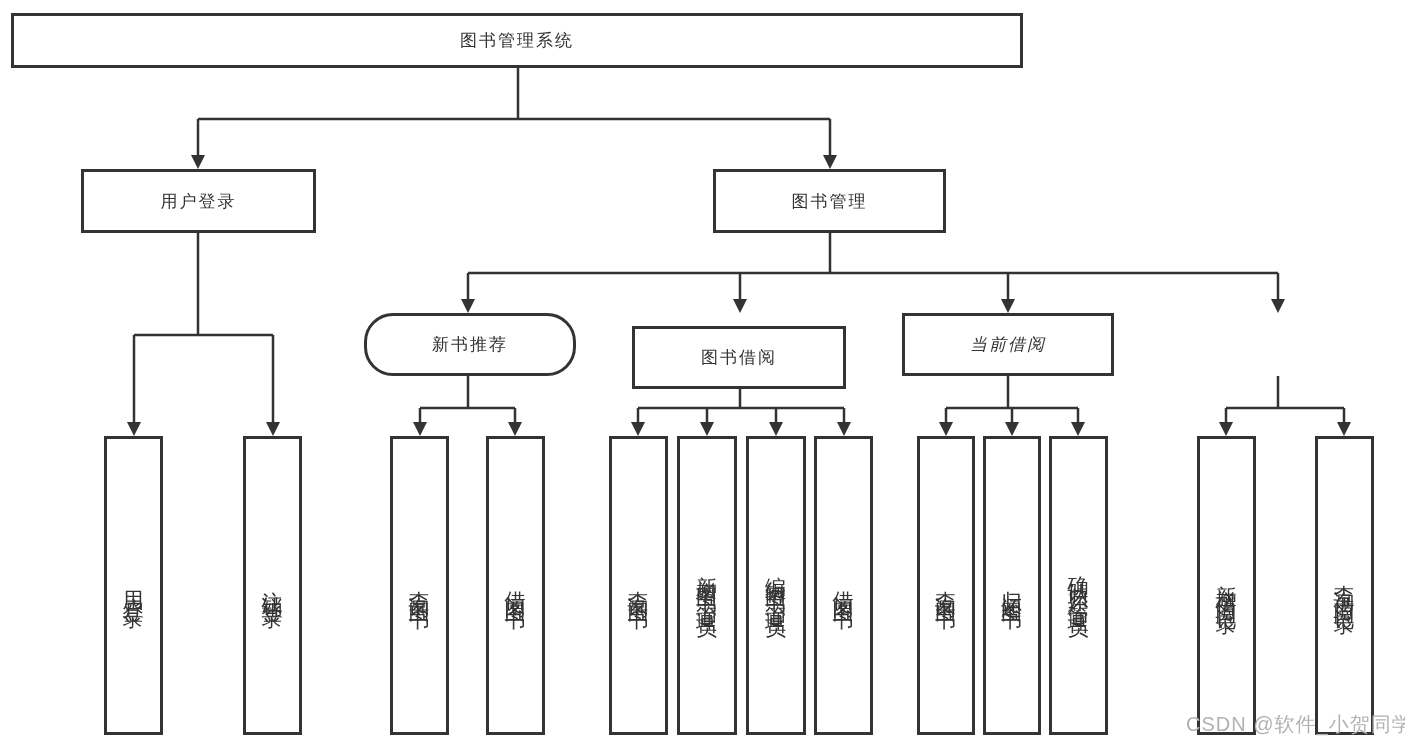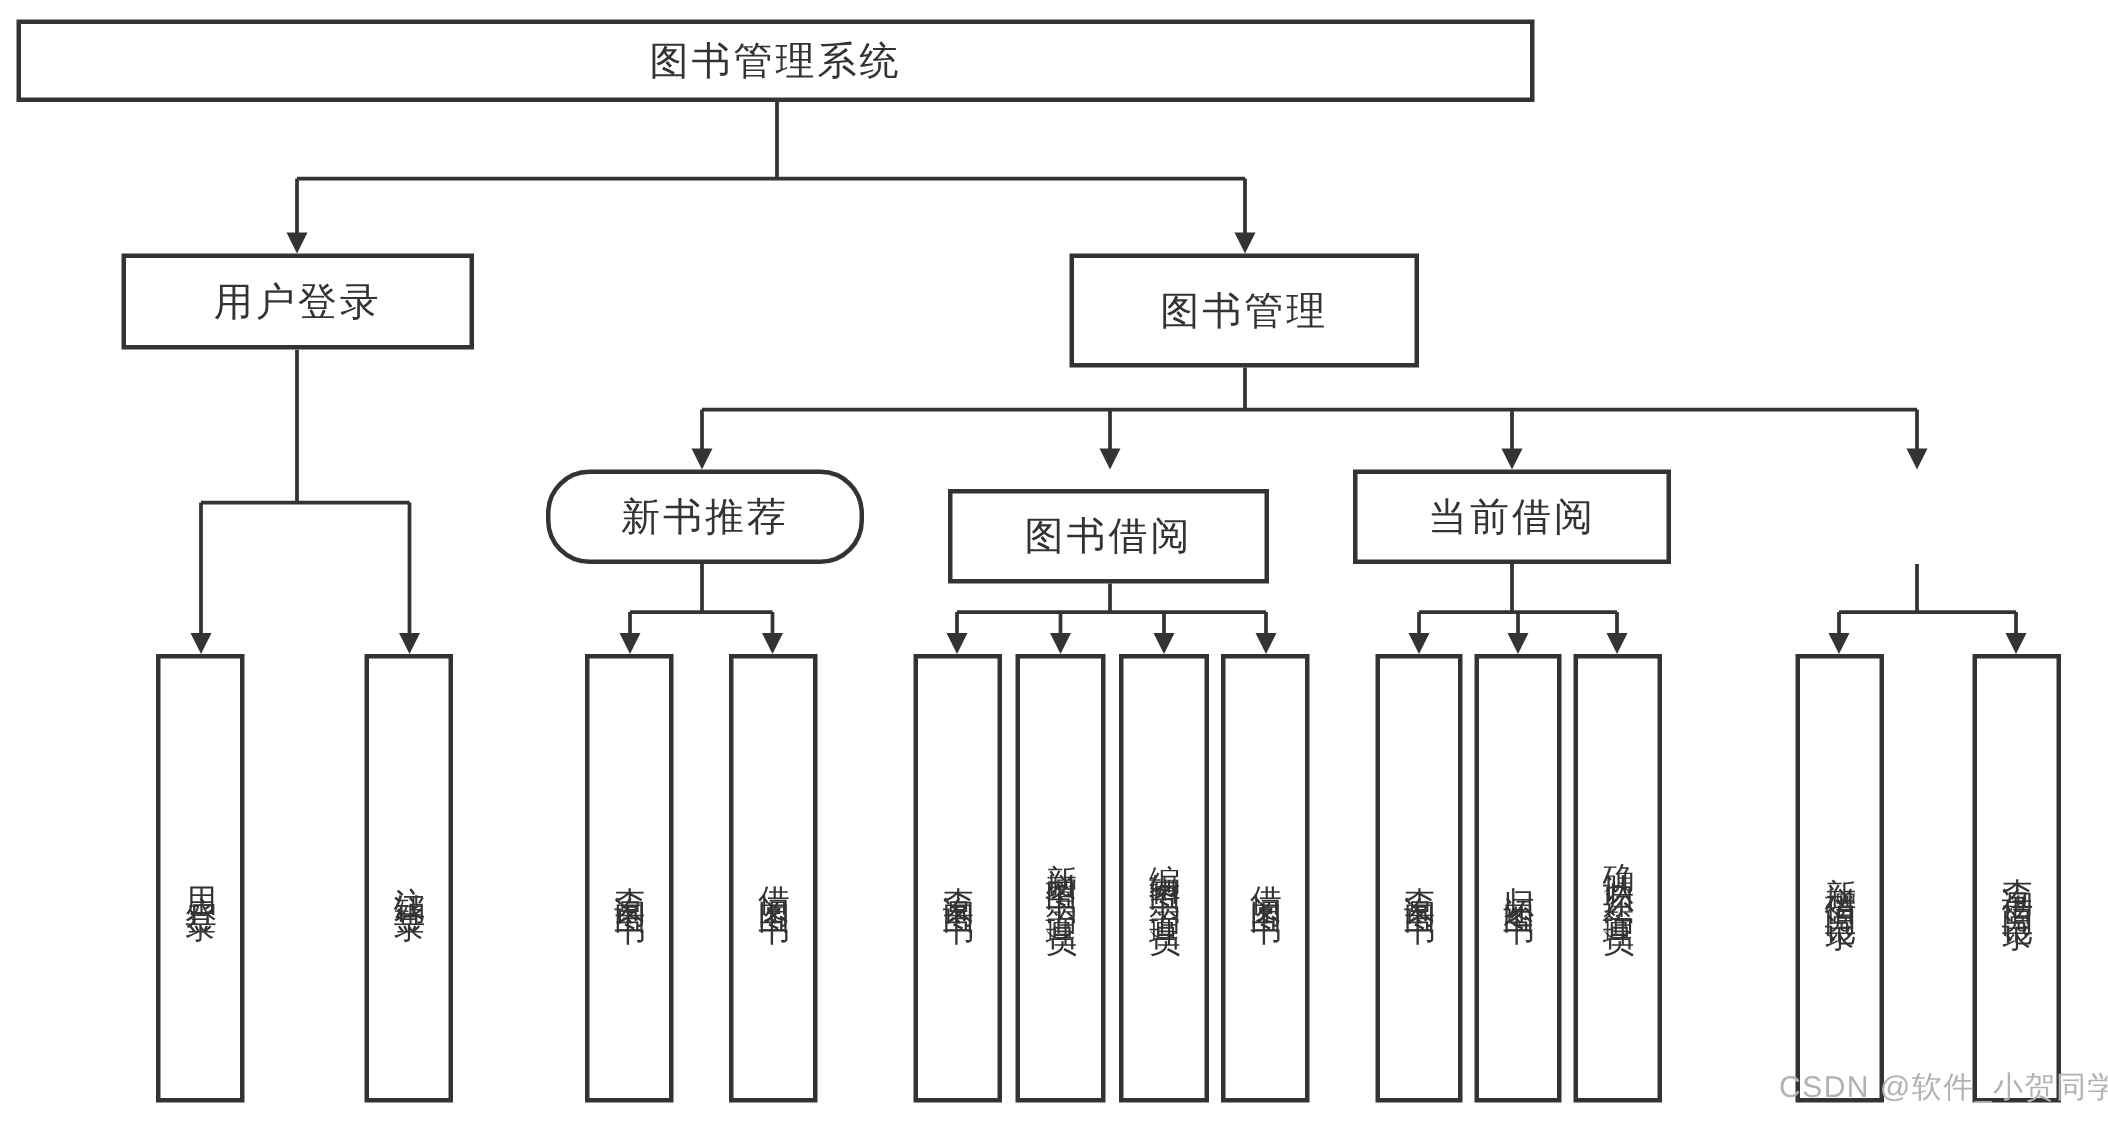--- a/index.html
+++ b/index.html
@@ -12,21 +12,21 @@
     background:var(--background); overflow:hidden;
     font-family:"Liberation Sans", sans-serif;
   }
   #connectors{position:absolute; left:0; top:0; width:1405px; height:747px; z-index:1;}
   #connectors line{stroke:var(--line); stroke-width:2.5;}
   #connectors polygon{fill:var(--line);}
   .hbox{
     position:absolute; box-sizing:border-box; z-index:2;
     border:3px solid var(--border); background:var(--background);
     display:flex; align-items:center; justify-content:center;
-    font-size:26px; letter-spacing:2px; color:var(--text); white-space:nowrap;
+    font-size:17px; letter-spacing:2px; color:var(--text); white-space:nowrap;
   }
   .vbox{
     position:absolute; box-sizing:border-box; z-index:2;
     border:3px solid var(--border); background:var(--background);
     display:flex; align-items:center; justify-content:center;
     color:var(--text);
   }
   .vbox span{
     writing-mode:vertical-rl; text-orientation:mixed;
     font-size:21px; letter-spacing:6px; line-height:1;
@@ -99,25 +99,25 @@
     <line x1="1226" y1="408" x2="1344" y2="408"></line>
     <line x1="1226" y1="408" x2="1226" y2="424"></line>
     <line x1="1344" y1="408" x2="1344" y2="424"></line>
     <polygon points="1219,422 1233,422 1226,436"></polygon>
     <polygon points="1337,422 1351,422 1344,436"></polygon>
   </svg>
 
   <div class="hbox" style="left:11px; top:13px; width:1012px; height:55px;">图书管理系统</div>
 
   <div class="hbox" style="left:81px; top:169px; width:235px; height:64px;">用户登录</div>
-  <div class="hbox" style="left:713px; top:169px; width:233px; height:76px;">图书管理</div>
+  <div class="hbox" style="left:713px; top:169px; width:233px; height:64px;">图书管理</div>
 
   <div class="hbox" style="left:364px; top:313px; width:212px; height:63px;border-radius:29px;">新书推荐</div>
   <div class="hbox" style="left:632px; top:313px; width:214px; height:63px;margin-top:13px;">图书借阅</div>
-  <div class="hbox" style="left:902px; top:313px; width:212px; height:63px;">当前借阅</div>
+  <div class="hbox" style="left:902px; top:313px; width:212px; height:63px;font-style:italic;">当前借阅</div>
 
   <div class="vbox" style="left:104px; top:436px; width:59px; height:299px;">
     <span>用户登录</span>
   </div>
   <div class="vbox" style="left:243px; top:436px; width:59px; height:299px;">
     <span>注销登录</span>
   </div>
 
   <div class="vbox" style="left:390px; top:436px; width:59px; height:299px;">
     <span>查询图书</span>

